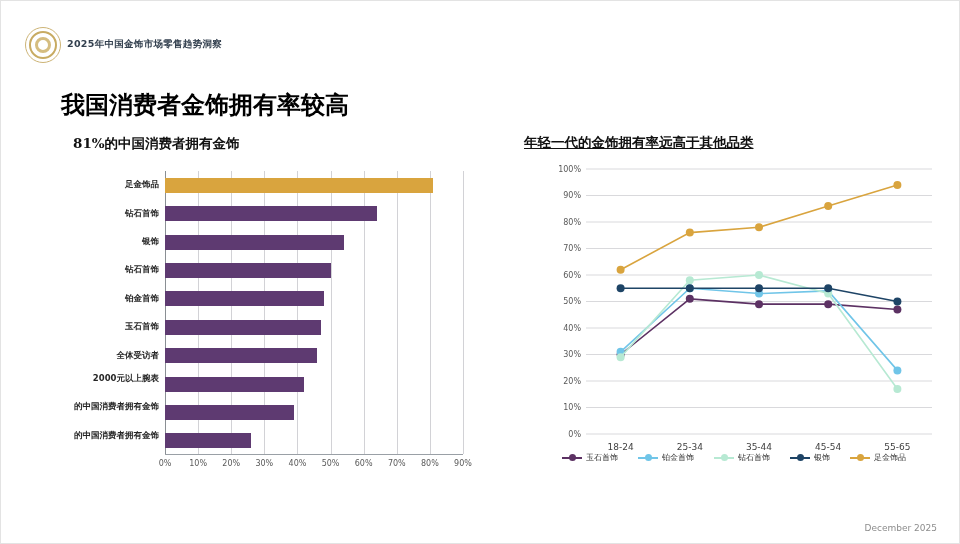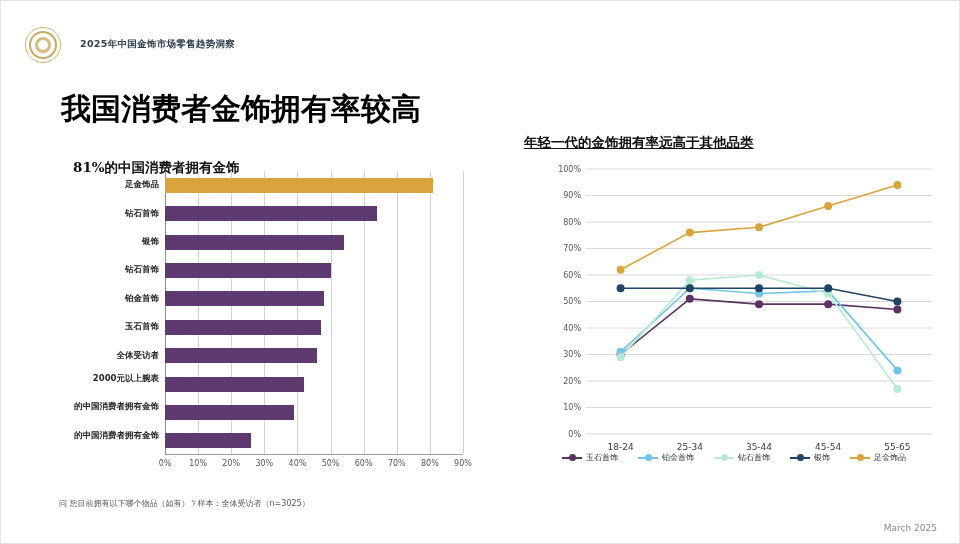--- a/index.html
+++ b/index.html
@@ -9,31 +9,31 @@
     position:relative; width:960px; height:544px; background:#ffffff;
     border:1px solid #e3e3e3; overflow:hidden;
   }
   
   .logo { position:absolute; left:24px; top:26px; width:36px; height:36px; }
   .ring { position:absolute; border-radius:50%; border:1px solid #cdb476; }
   .ring.r1 { left:0; top:0; width:36px; height:36px; }
   .ring.r2 { left:4px; top:4px; width:28px; height:28px; border-width:2px; border-color:#c8ab62;}
   .ring.r3 { left:10px; top:10px; width:16px; height:16px; border-width:3px; border-color:#d5bd80;}
   .header-text {
-    position:absolute; left:79px; top:37px; font-size:9.5px; font-weight:bold;
+    position:absolute; left:66px; top:37px; font-size:9.5px; font-weight:bold;
     color:#33404f; letter-spacing:.3px;text-align:center;
   }
   .main-title {
-    position:absolute; left:60px; top:88px; font-size:30px; font-weight:bold; color:#000;
+    position:absolute; left:60px; top:88px; font-size:24px; font-weight:bold; color:#000;
   }
   .chart-subtitle {
     font-size:13.5px; font-weight:bold; color:#111;
     font-family:"DejaVu Serif", serif;
   }
-  #left-subtitle { position:absolute; left:72px; top:134px;margin-top:24px; }
+  #left-subtitle { position:absolute; left:72px; top:134px; }
   #right-subtitle { position:absolute; left:523px; top:133px;text-decoration:underline; }
 
   
   #bar-chart { position:absolute; left:58px; top:170px; width:410px; height:310px; }
   .bc-plot { position:absolute; left:106px; top:0; width:298px; height:284px;
              border-bottom:1px solid #9aa0a6; }
   .bc-grid { position:absolute; top:0; bottom:0; width:1px; background:#d2d2d6; }
   .bc-grid.first { background:#8a8f94; }
   .bc-rows { position:absolute; left:0; top:0; width:410px; height:284px; }
   .bc-label { position:absolute; left:0; width:100px; text-align:right;
@@ -213,17 +213,16 @@
       <span class="lg-item">
         <span class="lg-marker">
           <span class="lg-line" style="background: rgb(217, 164, 62);"></span>
           <span class="lg-dot" style="background: rgb(217, 164, 62);"></span>
         </span>
         <span class="lg-label">足金饰品</span>
       </span>
     </div>
 
   <div class="footnote">
-    <div>问 您目前拥有以下哪个物品（如有）？样本：全体受访者（n=3025）</div>
   </div>
-  <div class="slide-date">March 2025</div>
+  <div class="slide-date">December 2025</div>
 
 </div>
 
 </body></html>

